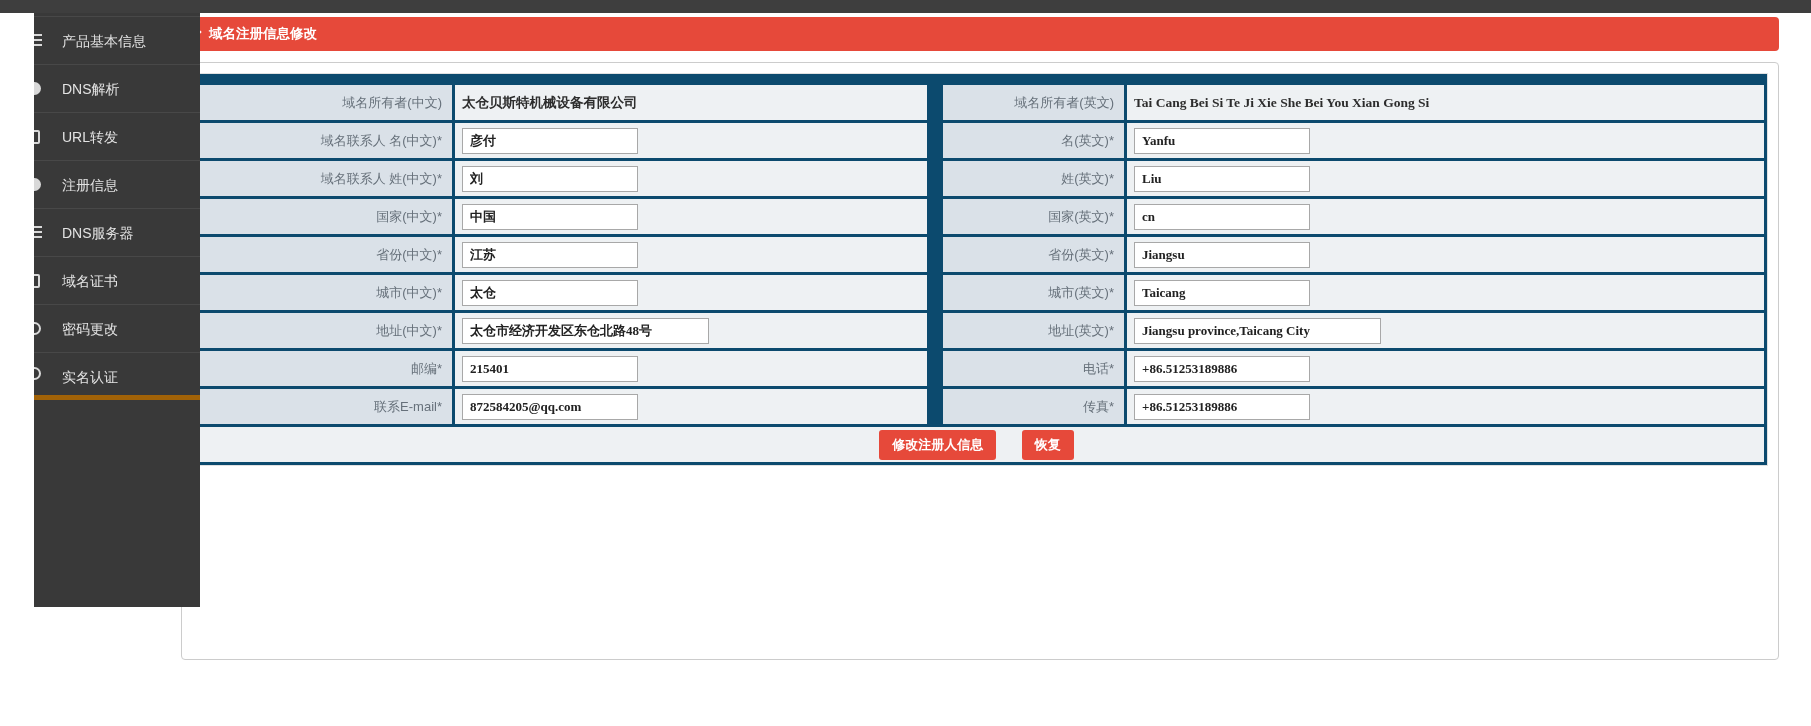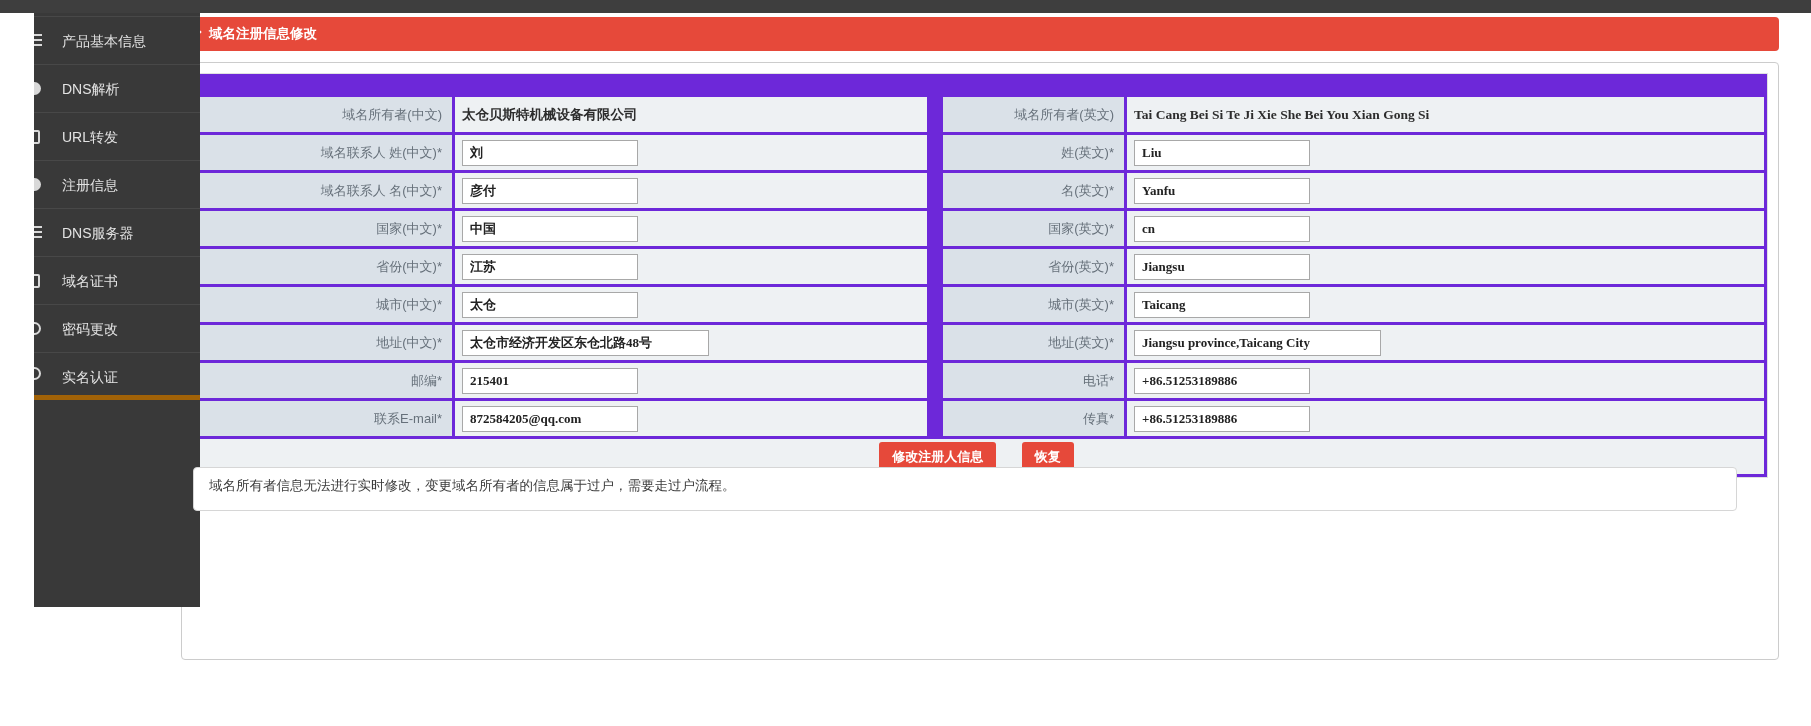--- a/index.html
+++ b/index.html
@@ -32,21 +32,21 @@
   .chev { display:inline-block; width:8px; height:8px; border-left:2px solid #fff; border-bottom:2px solid #fff;
           transform:rotate(-45deg); margin:-4px 9px 0 2px; }
   
   .outer-panel {
     position:absolute; left:181px; top:62px; width:1598px; height:598px;
     background:#fff; border:1px solid #ccc; border-radius:4px; z-index:2;
   }
   
   .form-box {
     position:absolute; left:185px; top:73px; width:1583px;
-    background:#6d28d9; border:1px solid #e1e1e1; padding-top:20px; z-index:3;
+    background:#0c4a6e; border:1px solid #e1e1e1; padding-top:8px; z-index:3;
   }
   table.form-table { width:100%; border-collapse:separate; border-spacing:3px; table-layout:fixed; }
   td { vertical-align:middle; }
   td.lbl {
     background:#dae1e8; color:#66707a; text-align:right; padding-right:10px;
     height:35px; font-size:13px;
   }
   td.val { background:#eef1f3; padding-left:7px; height:35px;font-family:Liberation Serif, serif; }
   td.spacer { background:transparent; }
   .static-val { font-weight:bold; color:#2d2d2d; font-size:13.5px; }
@@ -132,33 +132,33 @@
       <tbody>
           <tr>
         <td class="lbl">域名所有者(中文)</td>
         <td class="val"><span class="static-val">太仓贝斯特机械设备有限公司</span></td>
         <td class="spacer"></td>
         <td class="lbl">域名所有者(英文)</td>
         <td class="val"><span class="static-val">Tai Cang Bei Si Te Ji Xie She Bei You Xian Gong Si</span></td>
       </tr>
 
       <tr>
+        <td class="lbl">域名联系人 名(中文)*</td>
+        <td class="val"><input class="inp" value="彦付" style=""></td>
+        <td class="spacer"></td>
+        <td class="lbl">名(英文)*</td>
+        <td class="val"><input class="inp" value="Yanfu" style=""></td>
+      </tr>
+
+      <tr>
         <td class="lbl">域名联系人 姓(中文)*</td>
         <td class="val"><input class="inp" value="刘" style=""></td>
         <td class="spacer"></td>
         <td class="lbl">姓(英文)*</td>
         <td class="val"><input class="inp" value="Liu" style=""></td>
-      </tr>
-
-      <tr>
-        <td class="lbl">域名联系人 名(中文)*</td>
-        <td class="val"><input class="inp" value="彦付" style=""></td>
-        <td class="spacer"></td>
-        <td class="lbl">名(英文)*</td>
-        <td class="val"><input class="inp" value="Yanfu" style=""></td>
       </tr>
 
       <tr>
         <td class="lbl">国家(中文)*</td>
         <td class="val"><input class="inp" value="中国" style=""></td>
         <td class="spacer"></td>
         <td class="lbl">国家(英文)*</td>
         <td class="val"><input class="inp" value="cn" style=""></td>
       </tr>
 
@@ -205,17 +205,14 @@
       <tr>
         <td class="btn-cell" colspan="5">
           <button class="btn" id="btn-modify" style="background: rgb(230, 73, 58);">修改注册人信息</button>
           <button class="btn" id="btn-restore" style="background: rgb(230, 73, 58);">恢复</button>
         </td>
       </tr>
     </tbody>
       </table>
   </div>
 
-  <div class="note-box">
-    <span>域名所有者信息无法进行实时修改，变更域名所有者的信息属于过户，需要走过户流程。</span>
-  </div>
 
 </div>
 
 </body></html>

